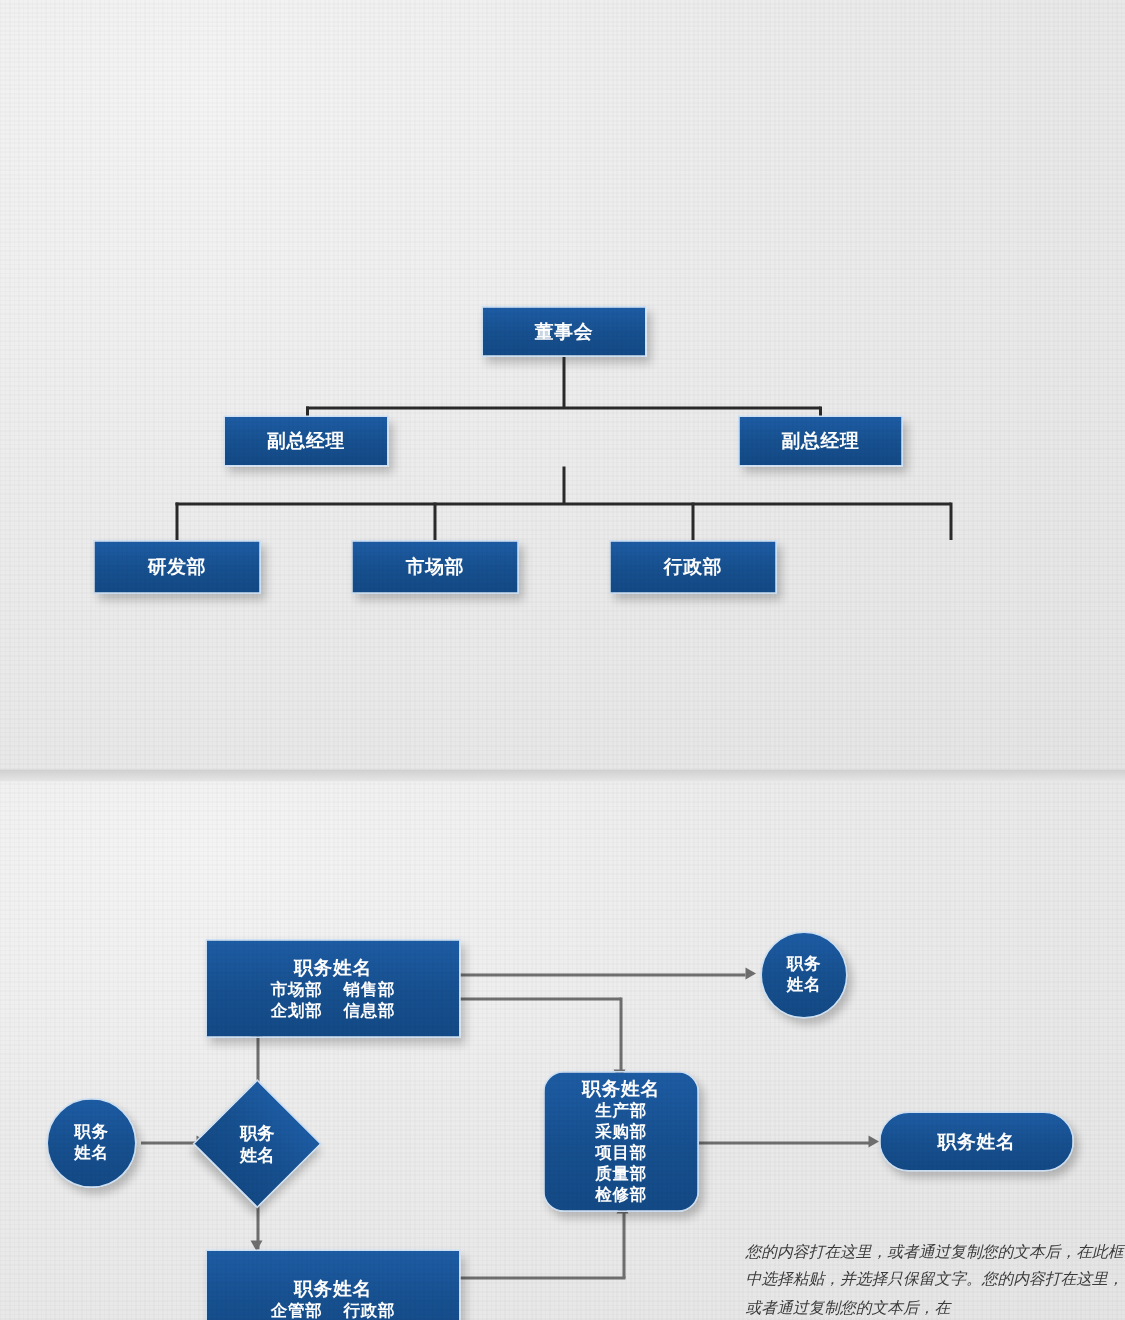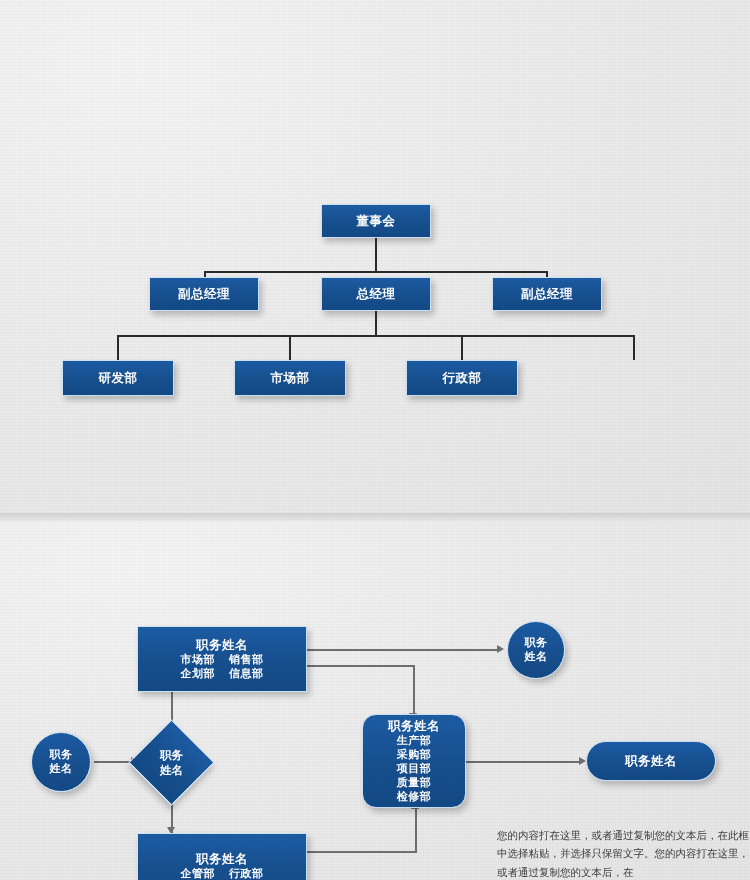--- a/index.html
+++ b/index.html
@@ -76,21 +76,21 @@
   .fl{position:absolute;background:#6f6f6f;}
   .flv{width:1.6px;}
   .flh{height:1.6px;}
   .arrow{position:absolute;width:0;height:0;}
   .ar-right{border-left:7px solid #6f6f6f;border-top:4.5px solid transparent;border-bottom:4.5px solid transparent;}
   .ar-down{border-top:7px solid #6f6f6f;border-left:4.5px solid transparent;border-right:4.5px solid transparent;}
   .ar-up{border-bottom:7px solid #6f6f6f;border-left:4.5px solid transparent;border-right:4.5px solid transparent;}
 
   .bodytext{
     position:absolute;color:#3c3c3c;font-size:10.5px;line-height:1.75;
-    width:252px;text-align:justify;
+    width:252px;text-align:justify;font-style:italic;
   }
   .l1{font-size:12.5px;font-weight:bold;}
   .l2{font-size:11px;font-weight:bold;}
   .row2{display:flex;gap:14px;}
 </style>
 </head>
 <body>
 
 <div class="page">
 
@@ -104,23 +104,20 @@
     </div>
 
     <div class="ln lnv" style="left:375px;top:238px;height:34px;"></div>
     <div class="ln lnh" style="left:204px;top:271px;width:343px;"></div>
     <div class="ln lnv" style="left:204px;top:271px;height:7px;"></div>
     <div class="ln lnv" style="left:546px;top:271px;height:7px;"></div>
 
     <div class="node org" style="left:149px;top:277px;width:110px;height:34px;">
       <span class="ttl">副总经理</span>
     </div>
-    <div class="node org" style="left:321px;top:277px;width:110px;height:34px;">
-      <span class="ttl">总经理</span>
-    </div>
     <div class="node org" style="left:492px;top:277px;width:110px;height:34px;">
       <span class="ttl">副总经理</span>
     </div>
 
     <div class="ln lnv" style="left:375px;top:311px;height:25px;"></div>
     <div class="ln lnh" style="left:117px;top:335px;width:517px;"></div>
     <div class="ln lnv" style="left:117px;top:335px;height:25px;"></div>
     <div class="ln lnv" style="left:289px;top:335px;height:25px;"></div>
     <div class="ln lnv" style="left:461px;top:335px;height:25px;"></div>
     <div class="ln lnv" style="left:633px;top:335px;height:25px;"></div>

